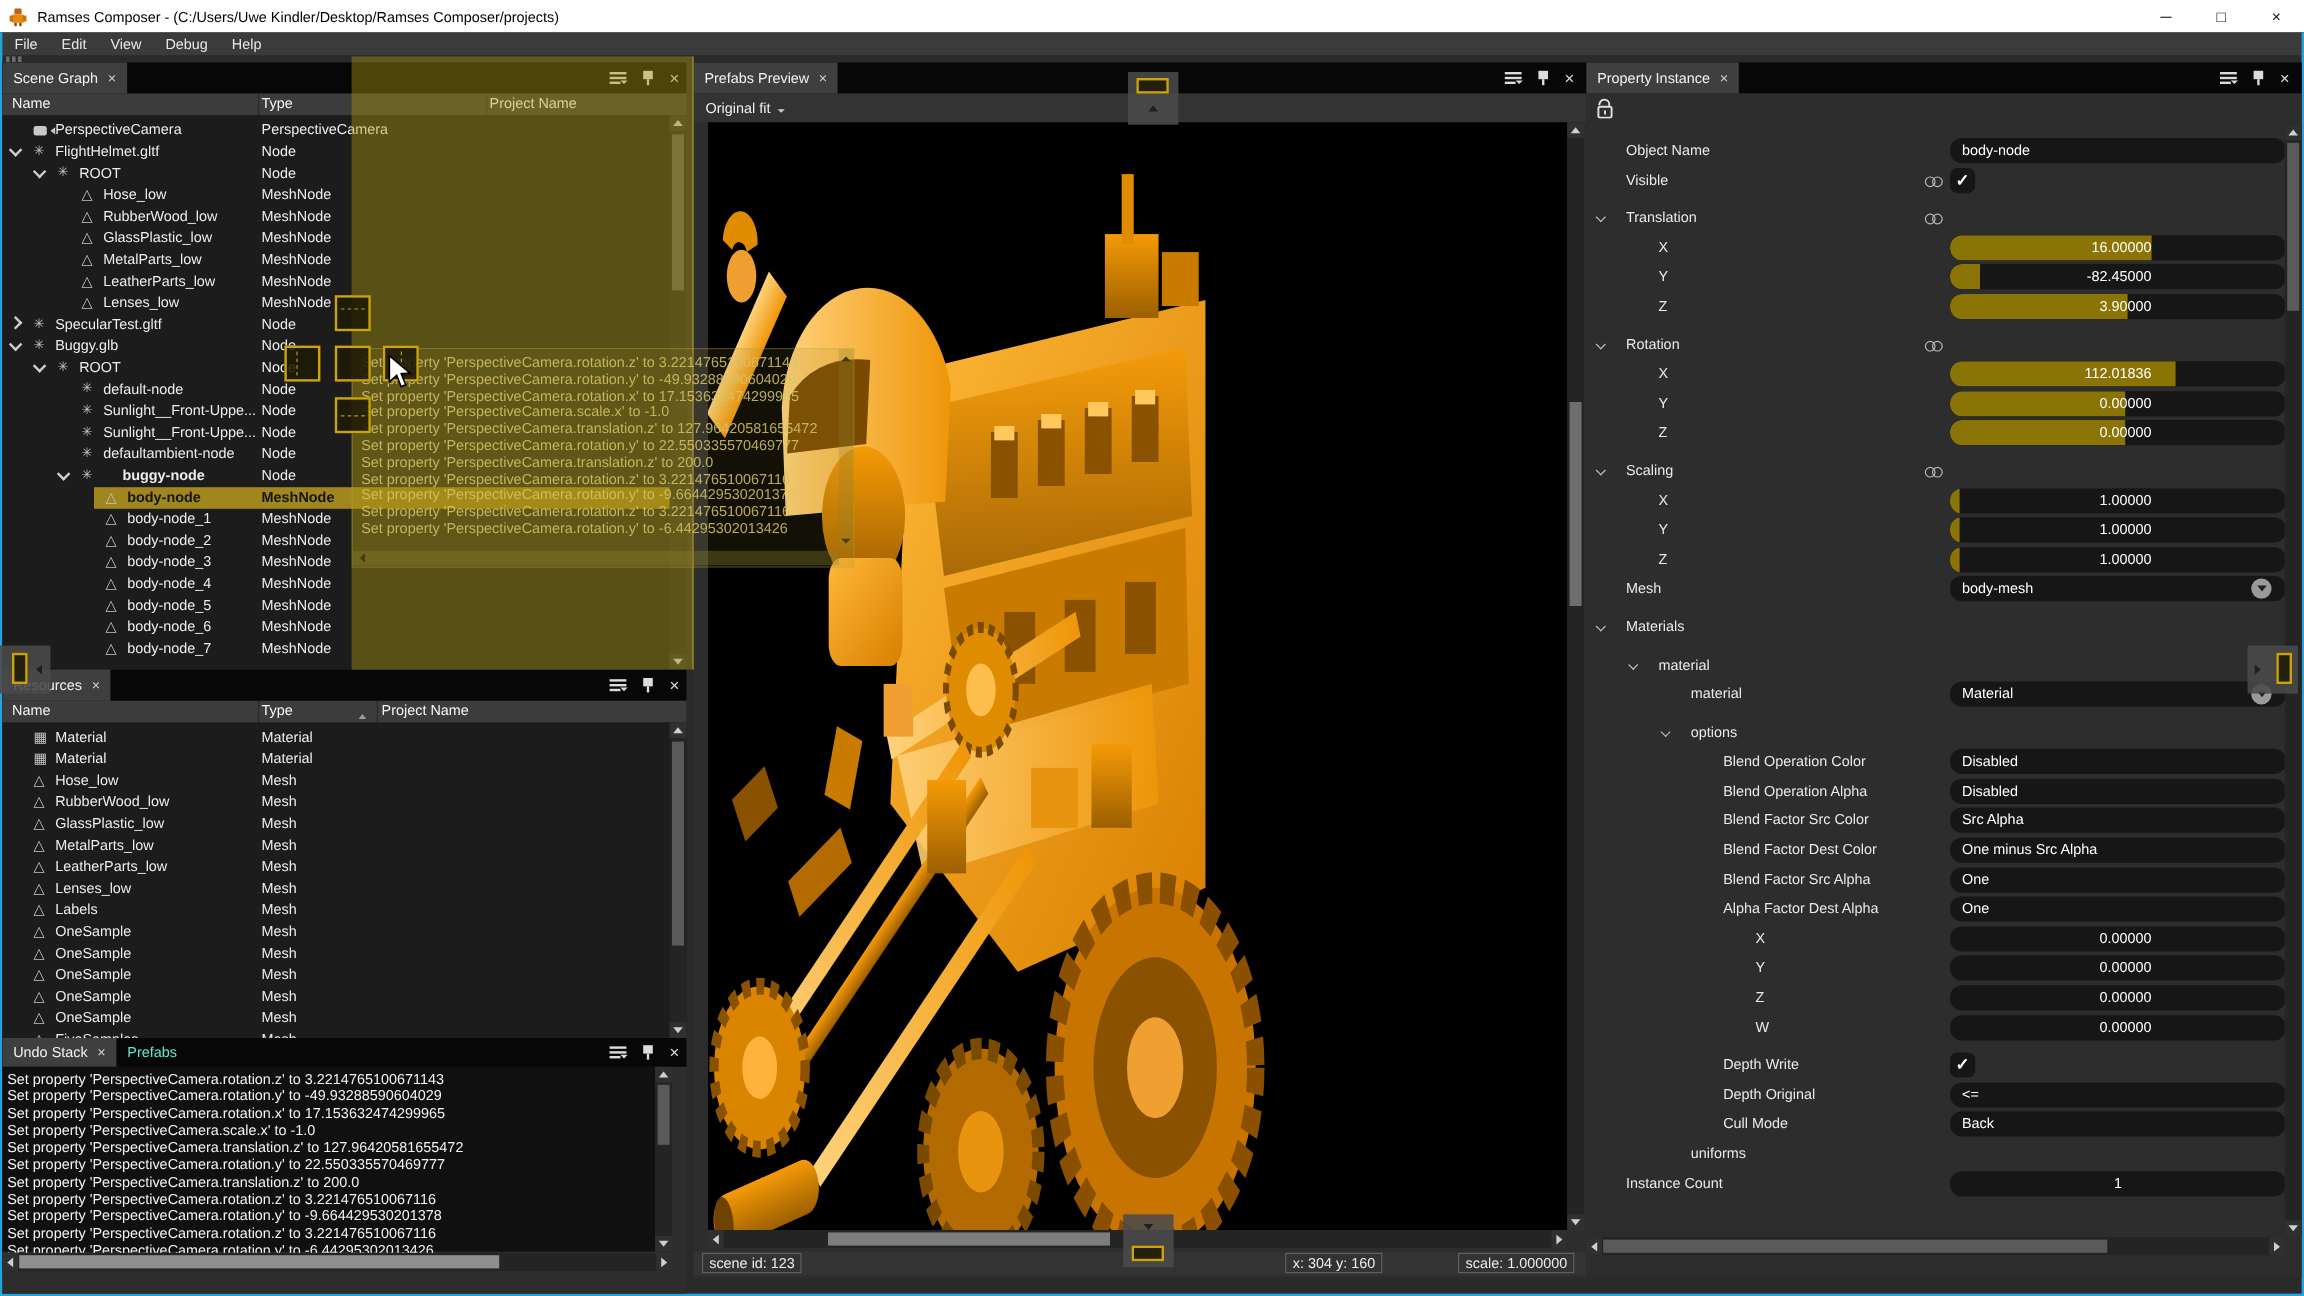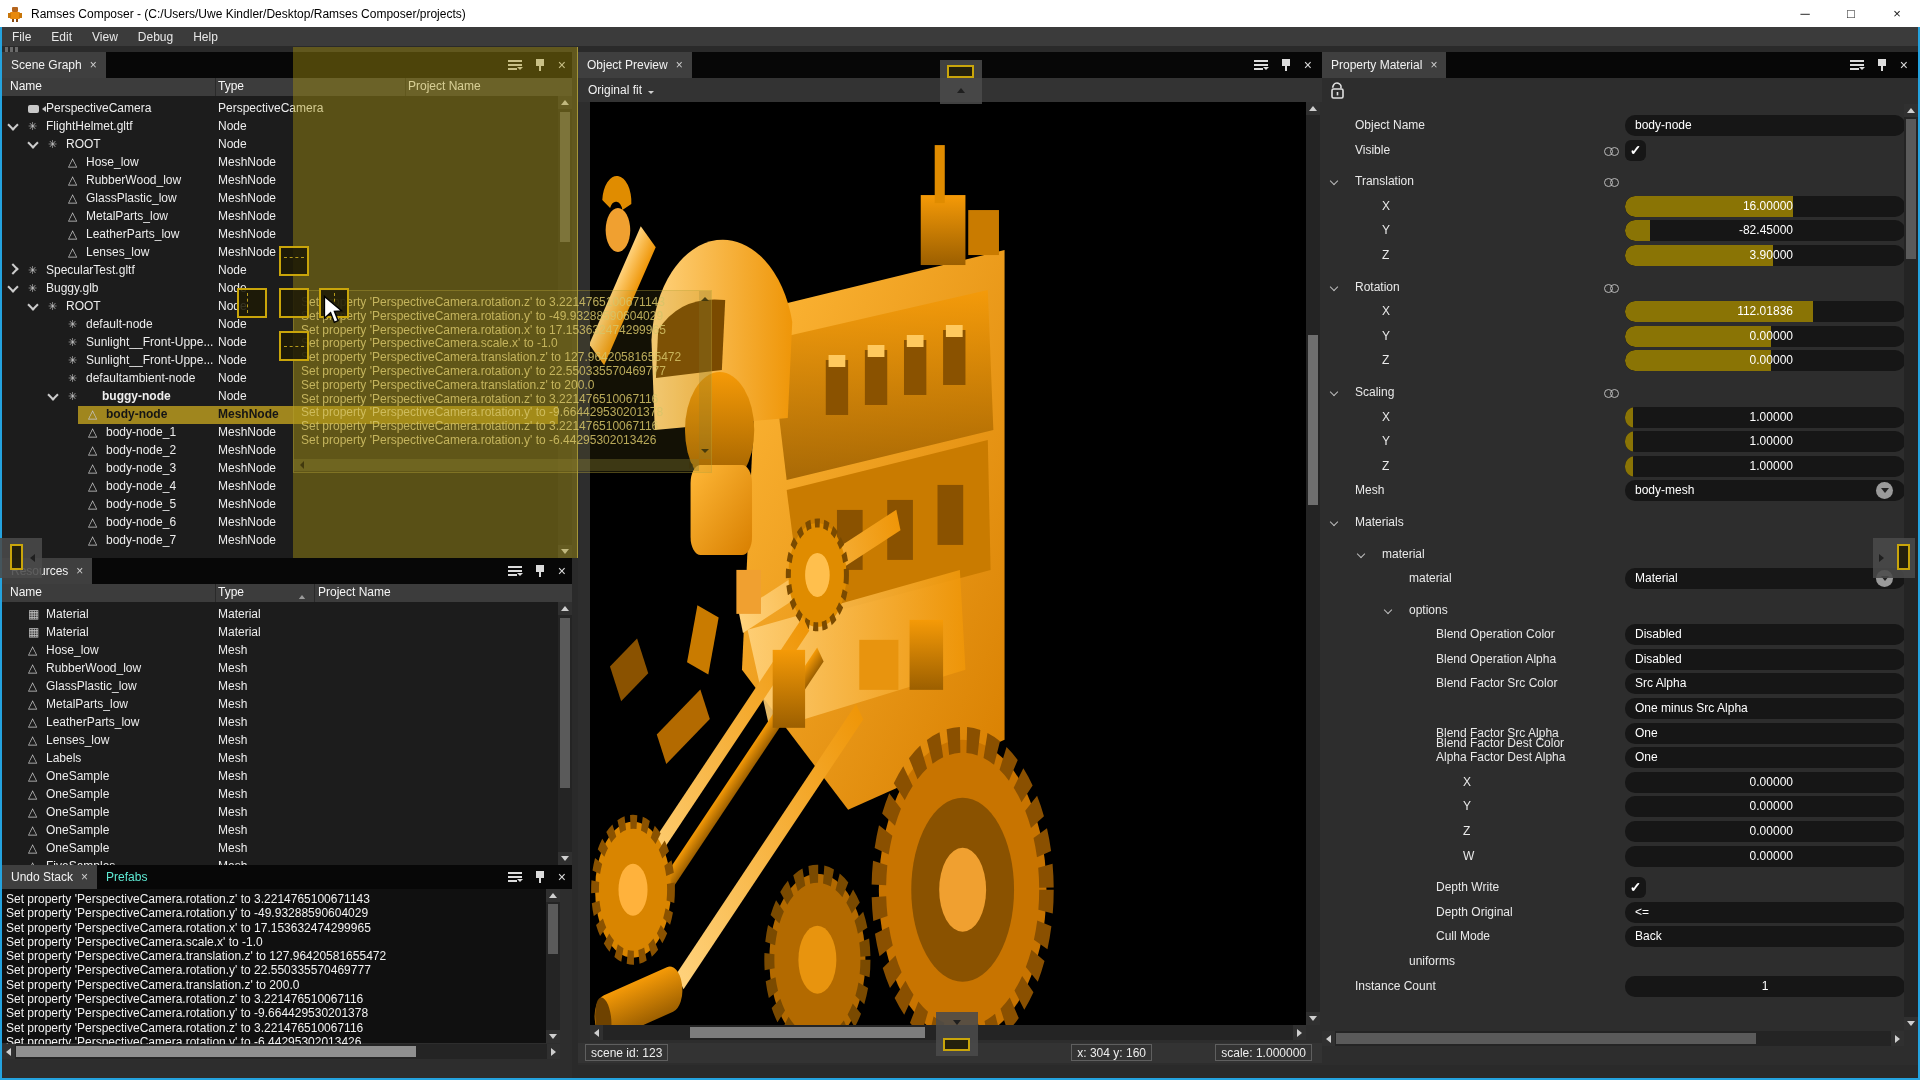--- a/index.html
+++ b/index.html
@@ -556,21 +556,21 @@
     <div class="sbthumb" style="top:2px;height:11px;left:14px;width:400px;background:#8f8f8f;"></div>
     <div class="sbbtn" style="right:0;width:13px;height:15px;">
         <i class="tri right"></i>
       </div>
   </div>
 </div>
 
 <div class="abs dock" style="left:578px;top:52px;width:744px;height:1013px;">
   <div class="tabbar">
     <div class="tab">
-      <span>Object Preview</span>
+      <span>Prefabs Preview</span>
         <span class="x">×</span>
     </div>
   </div>
   <div class="dockicons" style="right:10px;">
     <span class="ham">
         <i></i>
         <i></i>
         <i></i>
       </span>
     <span class="pinico">
@@ -698,21 +698,21 @@
   <div id="pv-status">
     <div class="statbox" style="left:7px;">scene id: 123</div>
     <div class="statbox" style="right:170px;">x: 304 y: 160</div>
     <div class="statbox" style="right:10px;">scale: 1.000000</div>
   </div>
 </div>
 
 <div class="abs dock" style="left:1322px;top:52px;width:596px;height:1013px;">
   <div class="tabbar">
     <div class="tab">
-      <span>Property Material</span>
+      <span>Property Instance</span>
         <span class="x">×</span>
     </div>
   </div>
   <div class="dockicons" style="right:10px;">
     <span class="ham">
         <i></i>
         <i></i>
         <i></i>
       </span>
     <span class="pinico">
@@ -940,21 +940,21 @@
     <span class="plabel" style="left: 114px;">Blend Factor Src Color</span>
 
     <span class="pwidget">
           <div class="field">
             <span class="cval">Src Alpha</span>
           </div>
         </span>
   </div>
       <div class="prow">
 
-    <span class="plabel" style="left: 114px; margin-top: 35px;">Blend Factor Dest Color</span>
+    <span class="plabel" style="left: 114px;">Blend Factor Dest Color</span>
 
     <span class="pwidget">
           <div class="field">
             <span class="cval">One minus Src Alpha</span>
           </div>
         </span>
   </div>
       <div class="prow">
 
     <span class="plabel" style="left: 114px;">Blend Factor Src Alpha</span>

